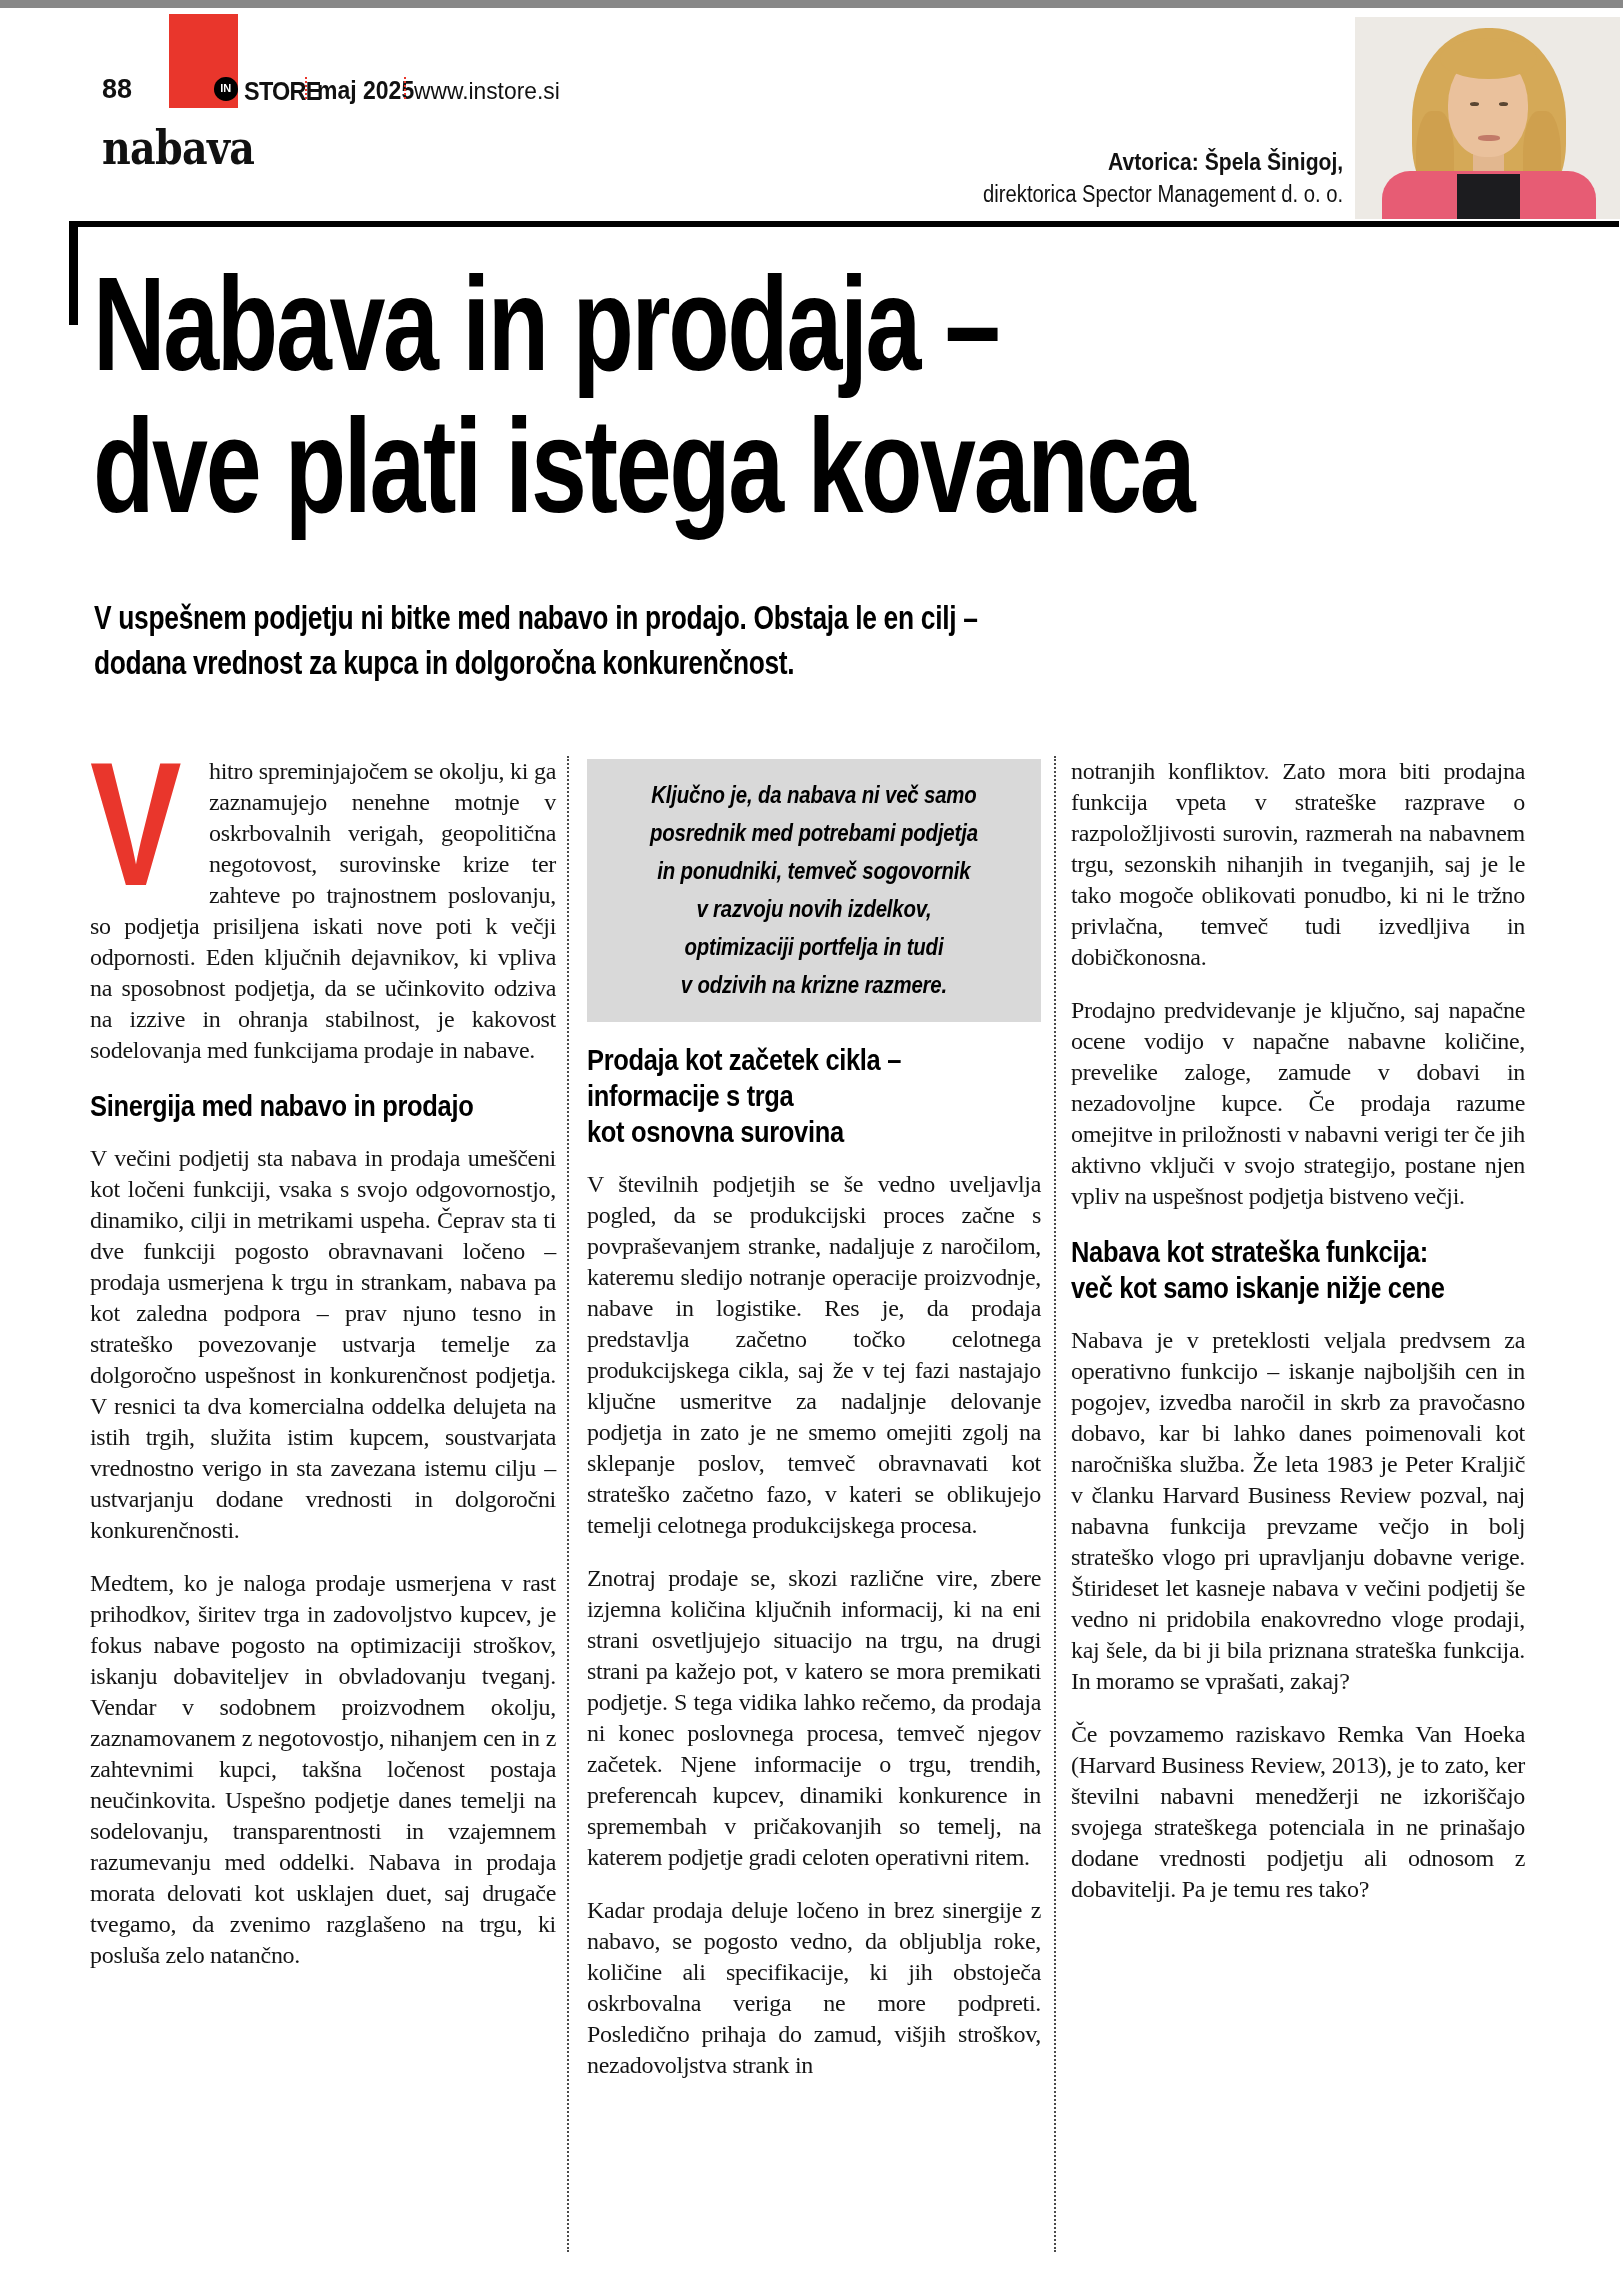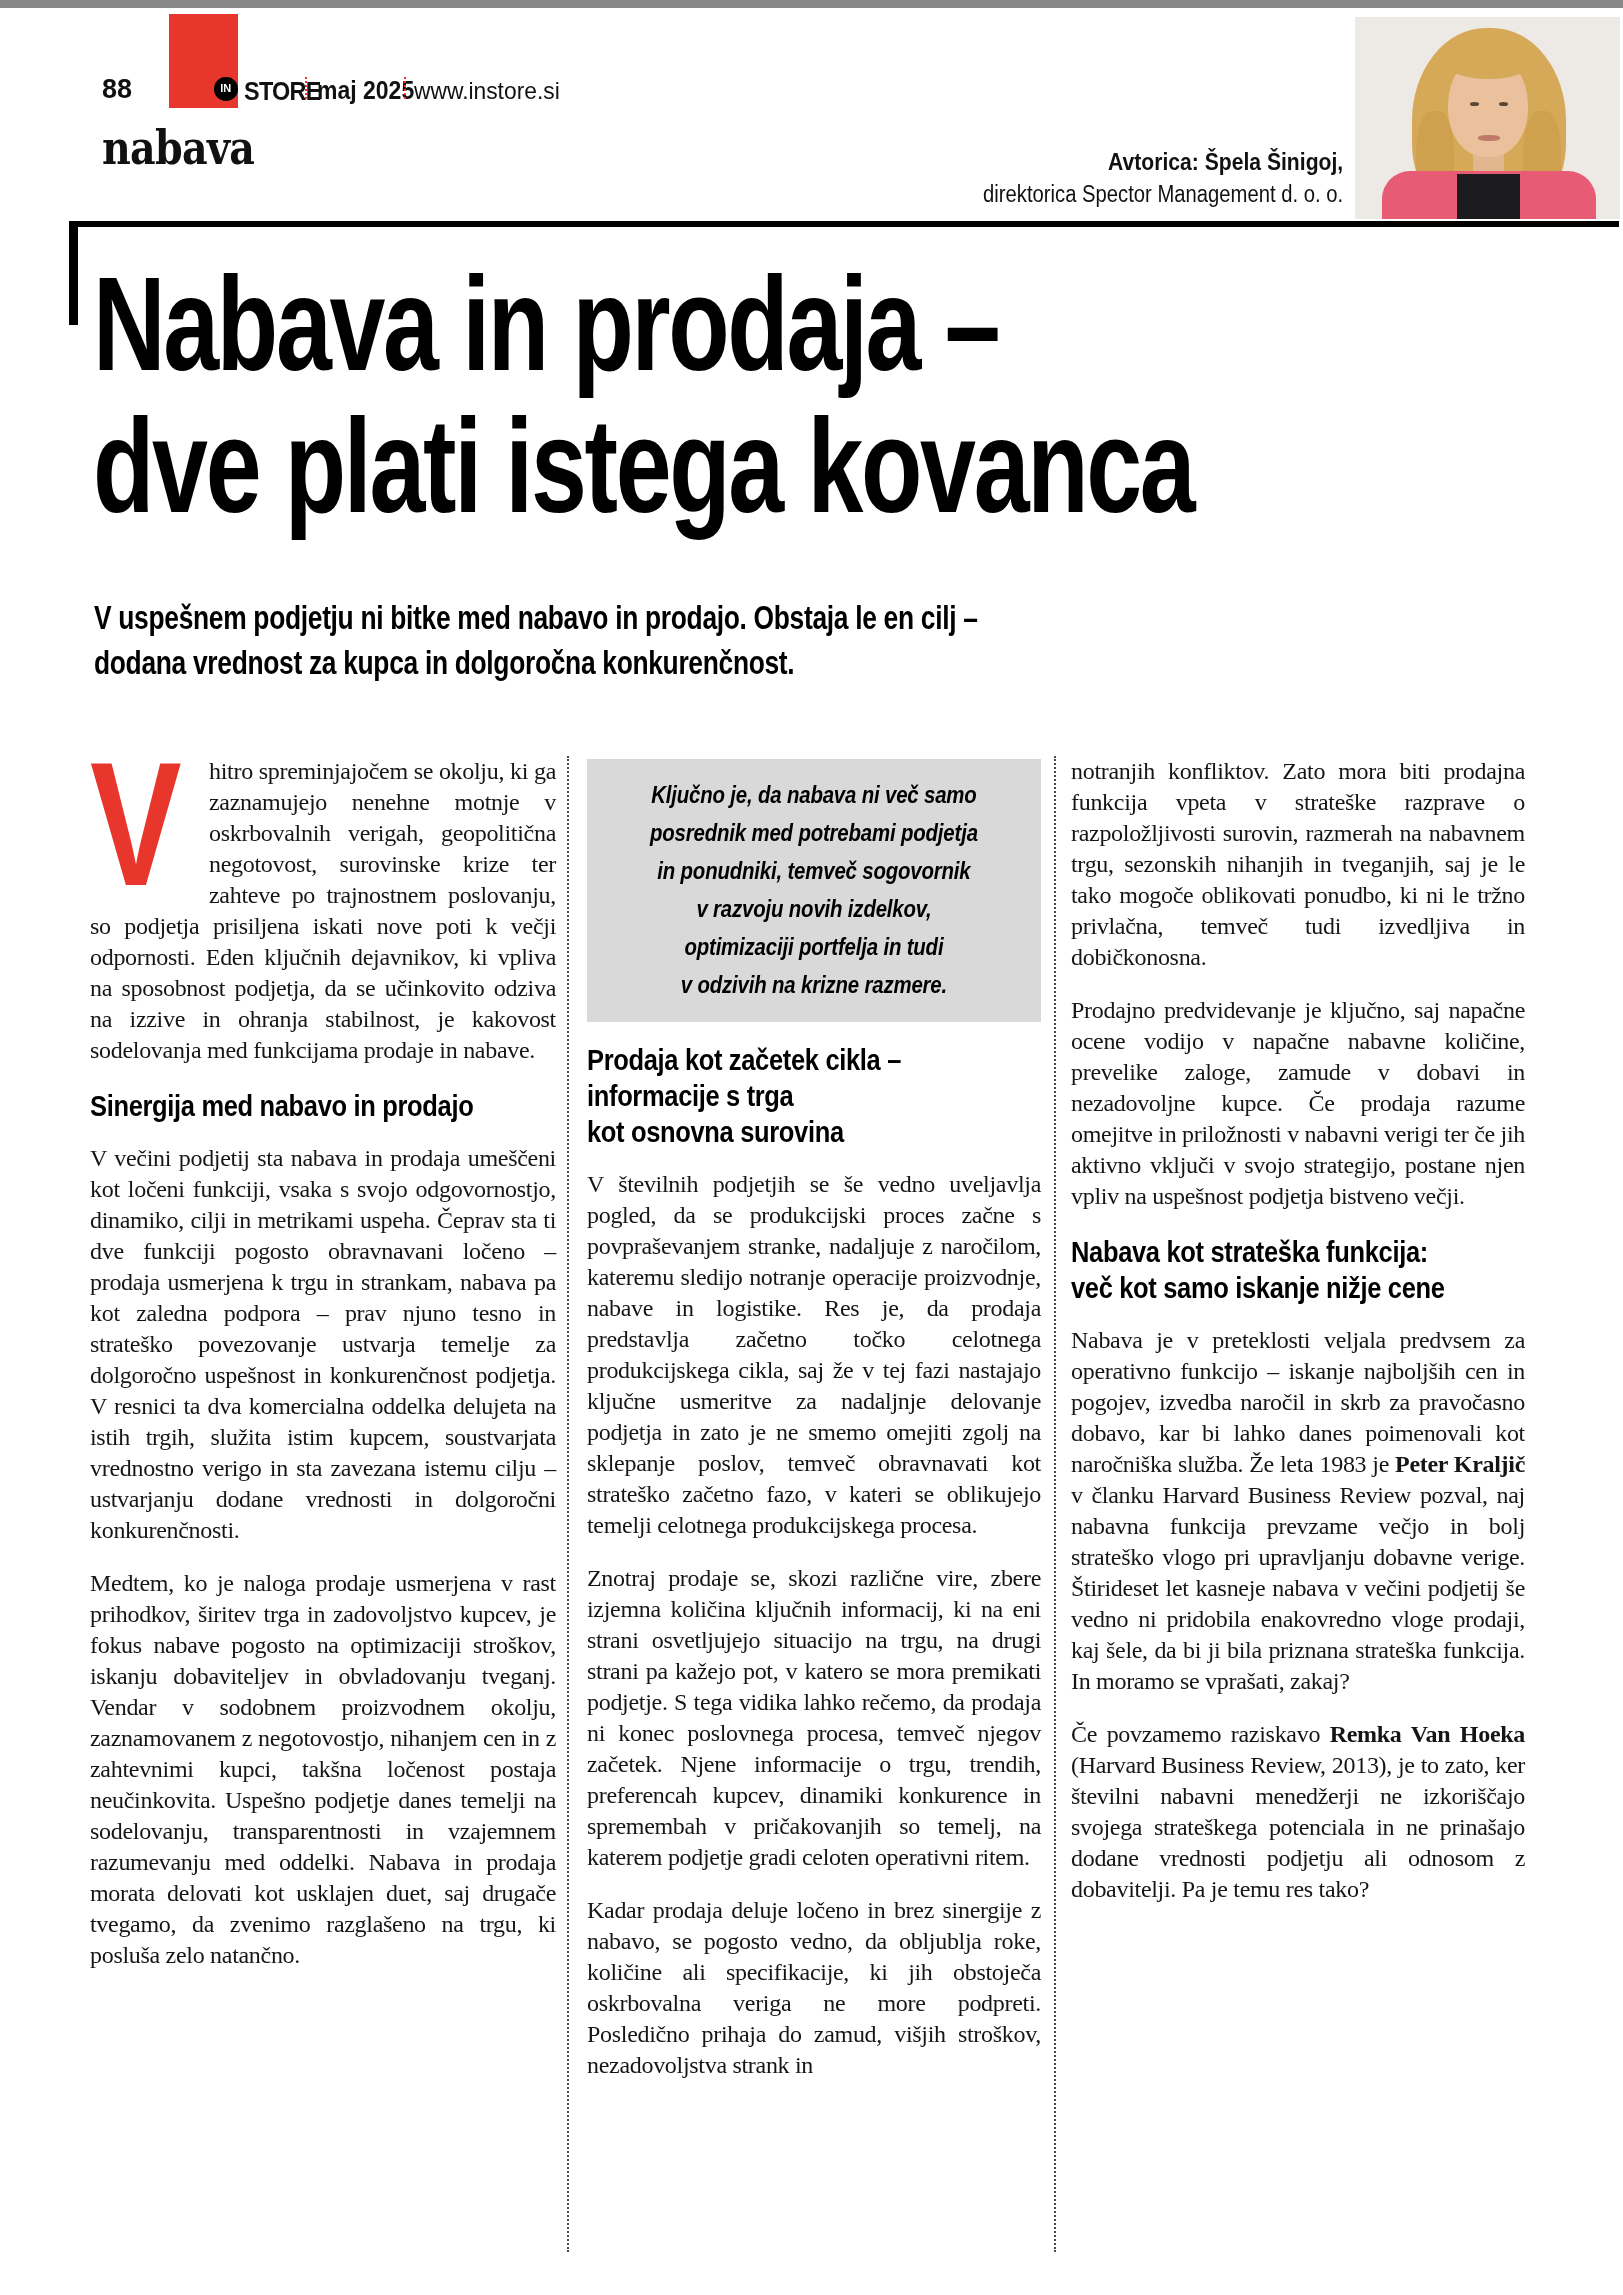--- a/index.html
+++ b/index.html
@@ -51,21 +51,21 @@
   .bp{font-size:24px;line-height:31px;letter-spacing:-0.3px;text-align:justify;margin:0 0 22px 0;color:#151515;}
   .dropcap{float:left;font-family:"Liberation Sans",sans-serif;font-weight:bold;font-size:176px;
            line-height:124px;width:94px;margin:6.3px 25px 0 0;transform:scaleX(.78);transform-origin:left top;}
   .subhead{font-family:"Liberation Sans",sans-serif;font-weight:bold;font-size:30px;line-height:36px;
            letter-spacing:-0.4px;width:117.6%;transform:scaleX(.85);transform-origin:left top;
            white-space:pre-line;margin:3.1px 0 19px 0;color:#000;}
   .callout{padding:17.3px 11px;margin:3.1px 0 20.4px 0;font-style:italic;}
   .callout-inner{font-family:"Liberation Sans",sans-serif;font-weight:bold;font-size:24px;line-height:38px;
            letter-spacing:-0.2px;text-align:center;width:117.6%;transform:scaleX(.85);transform-origin:left top;
            white-space:pre-line;color:#000;}
-  b{font-weight:bold;}
+  b{font-weight:normal;}
 </style>
 </head>
 <body>
 
 <div class="page">
 
   <div class="abs sans pagenum">88</div>
   <div class="abs redbox" style="background:#e9362c;"></div>
   <div class="abs sans incircle">IN</div>
   <div class="abs sans brandstore">STORE</div>

